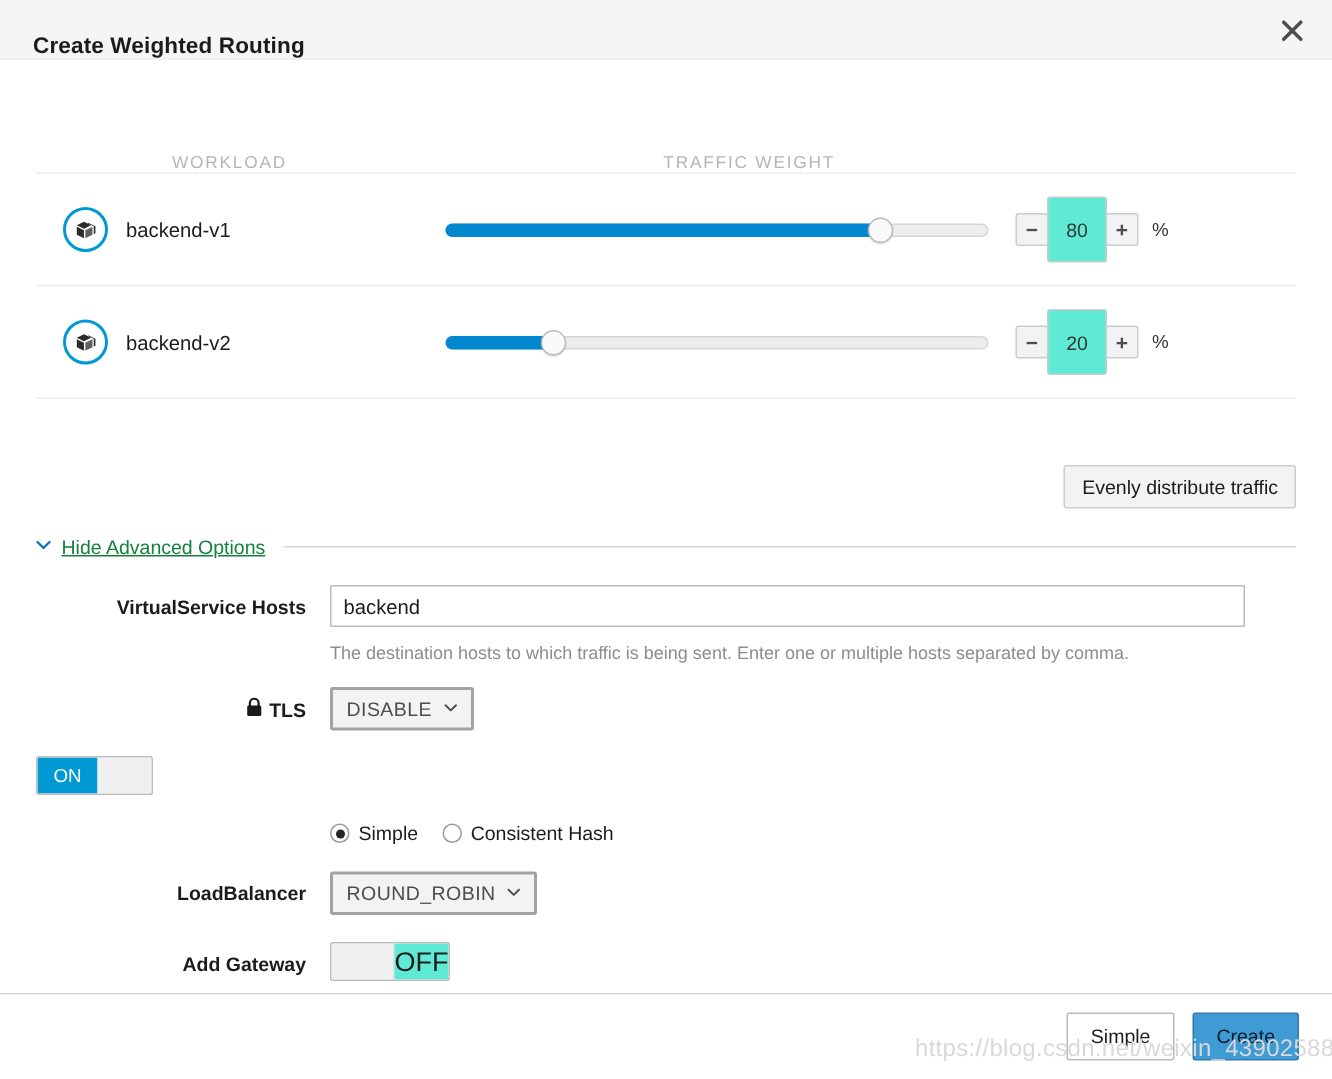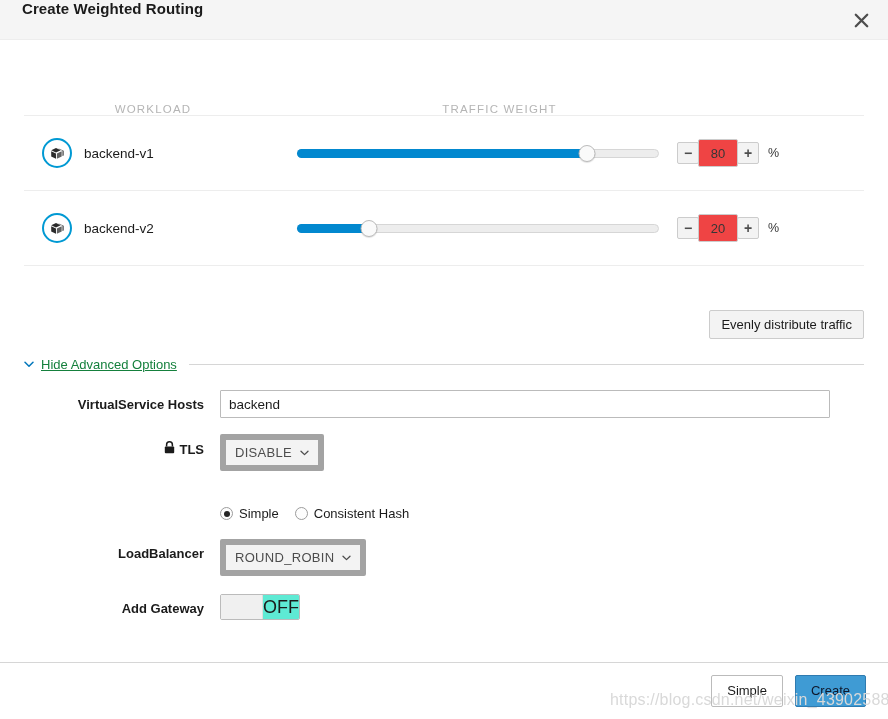--- a/index.html
+++ b/index.html
@@ -17,21 +17,21 @@
     display: flex;
     flex-direction: column;
   }
 
   
   .modal-header {
     height: 40px;
     background: #f5f5f5;
     border-bottom: 1px solid #ededed;
     display: flex;
-    align-items: flex-start;
+    align-items: flex-end;
     flex: 0 0 auto;
     position: relative;
   }
   .modal-title {
     font-size: 15px;
     font-weight: bold;
     color: #1b1b1b;
     padding-left: 22px;
     letter-spacing: .1px;
   }
@@ -163,28 +163,28 @@
     color: #4d4d4d;
     font-size: 14px;
     font-weight: bold;
     line-height: 1;
     display: flex; align-items: center; justify-content: center;
     cursor: pointer;
     border-radius: 2px;
     font-family: "Liberation Sans", sans-serif;
   }
   .num-input {
-    width: 40px; height: 28px;
+    width: 40px; height: 44px;
     border: 1px solid #ccc;
     border-radius: 2px;
     text-align: center;
     font-size: 13px;
     color: #363636;
     margin: 0 -1px;
-    background: #ef4444;
+    background: #5eead4;
     font-family: "Liberation Sans", sans-serif;
     z-index: 1;
   }
   .pct {
     margin-left: 9px;
     font-size: 12.5px;
     color: #363636;
   }
 
   .evenly-wrap {
@@ -267,21 +267,21 @@
     font-size: 12px;
     color: #8b8d8f;
     margin-top: 10px;
   }
 
   .select-box {
     display: inline-flex;
     align-items: center;
     gap: 8px;
     background: #f3f3f3;
-    border: 6px solid #a3a3a3;
+    border: 2px solid #a3a3a3;
     border-radius: 2px;
     padding: 5px 9px;
     font-size: 13px;
     color: #4d4d4d;
     cursor: pointer;
     letter-spacing: .3px;
   }
   .select-caret { font-size: 10px; color: #4d4d4d; }
 
   .toggle {
@@ -483,20 +483,21 @@
       <a class="adv-link">Hide Advanced Options</a>
       <span class="adv-rule"></span>
     </div>
 
     <div class="form">
 
       <div class="form-row" style="margin-top:10px;">
         <div class="form-label">VirtualService Hosts</div>
         <div class="form-control">
           <input class="text-input" value="backend" style="">
+          <div class="help-text">The destination hosts to which traffic is being sent. Enter one or multiple hosts separated by comma.</div>
         </div>
       </div>
 
       <div class="form-row" style="margin-top:16px;">
         <div class="form-label">
           <span class="lock-icon">
             <svg width="11" height="13" viewBox="0 0 11 13" aria-hidden="true">
               <path d="M2.6 5.6 V3.7 a2.9 2.9 0 0 1 5.8 0 V5.6" fill="none" stroke="#1b1b1b" stroke-width="1.5"></path>
               <rect x="0.8" y="5.4" width="9.4" height="6.9" rx="1" fill="#1b1b1b"></rect>
             </svg>
@@ -509,20 +510,26 @@
             <span class="select-caret">
               <svg width="9" height="6" viewBox="0 0 9 6" aria-hidden="true">
                 <path d="M1 1.2 L4.5 4.6 L8 1.2" fill="none" stroke="#4d4d4d" stroke-width="1.3" stroke-linecap="round" stroke-linejoin="round"></path>
               </svg>
             </span>
           </div>
         </div>
       </div>
 
       <div class="form-row" style="margin-top:17px;">
+        <div class="form-control">
+          <div class="toggle toggle-on">
+            <span class="tg-label">ON</span>
+            <span class="tg-knob"></span>
+          </div>
+        </div>
       </div>
 
       <div class="form-row" style="margin-top:18px;">
         <div class="form-label"></div>
         <div class="form-control">
           <div class="radio-group">
             <label class="radio-item">
               <span class="radio-dot checked"></span>
               <span>Simple</span>
             </label>

